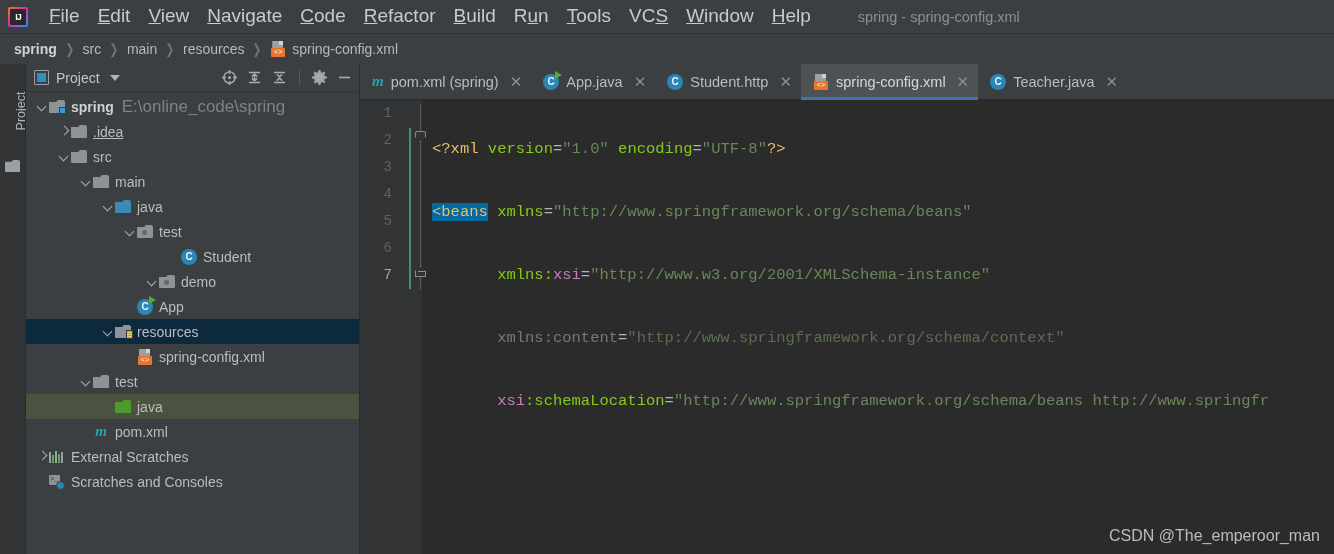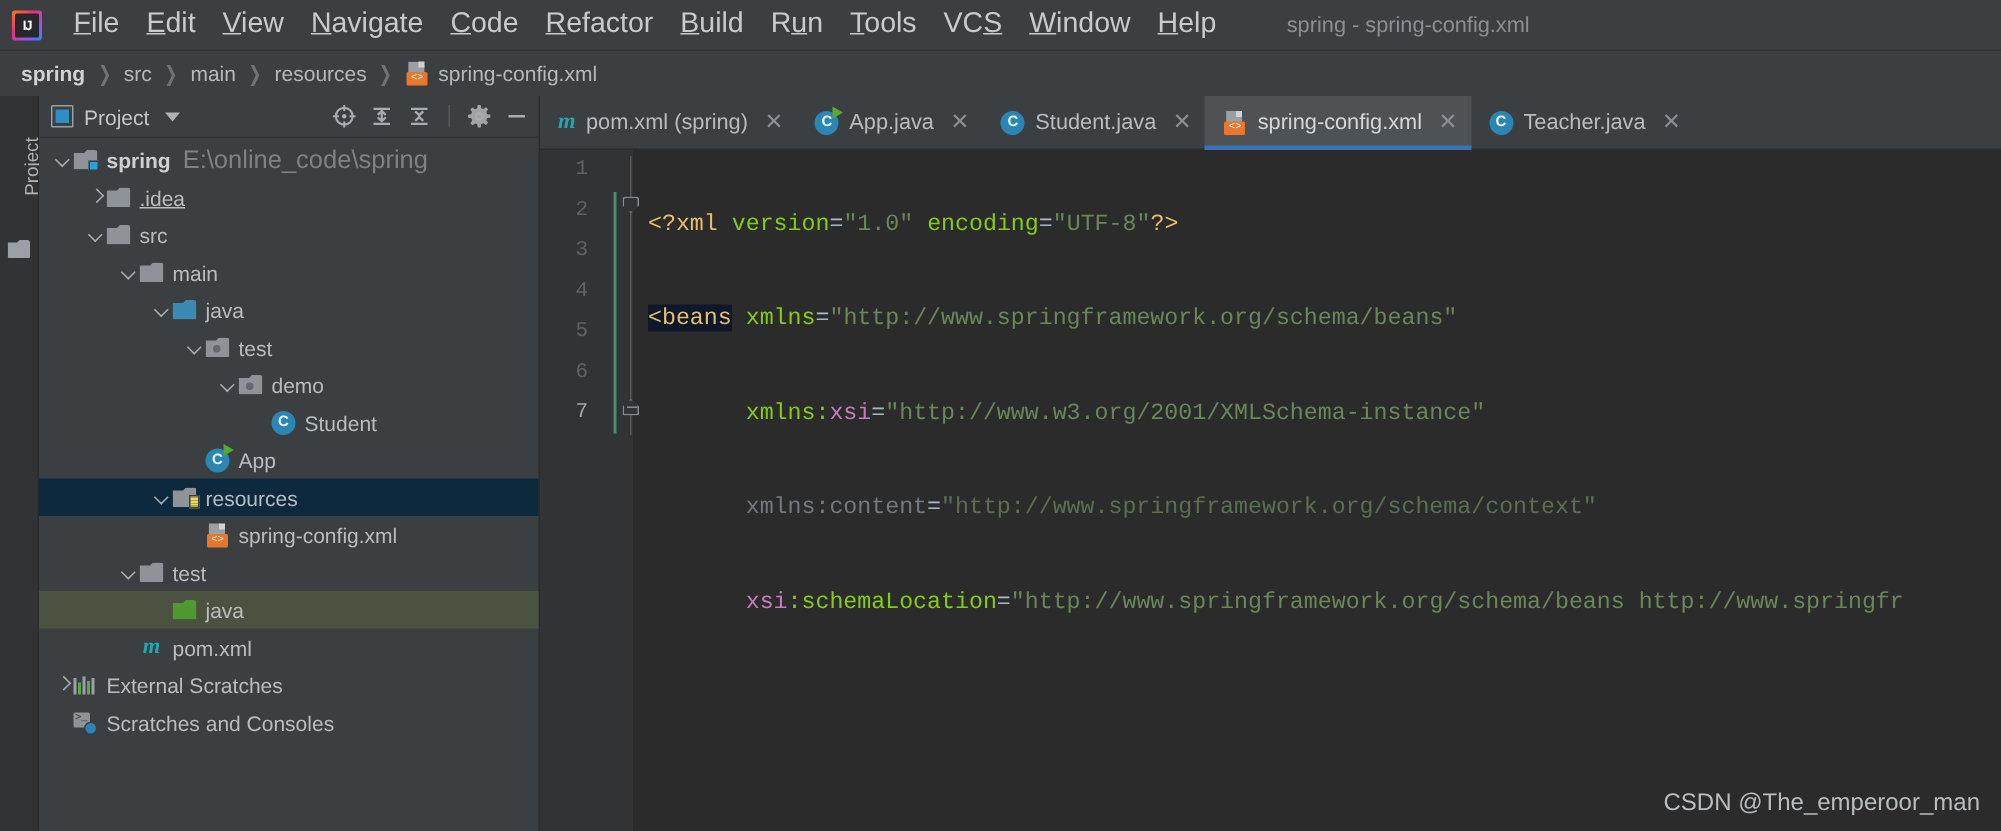--- a/index.html
+++ b/index.html
@@ -256,21 +256,21 @@
     white-space: pre; overflow: hidden;
   }
   .cline { height: 27px; line-height: 27px; }
   .tk-tag { color: #e8bf6a; }
   .tk-attr { color: #84cc16; }
   .tk-str { color: #6a8759; }
   .tk-eq { color: #a9b7c6; }
   .tk-ns { color: #c77dbb; }
   .tk-dim { color: #72797f; }
   .tk-dimstr { color: #5c6e52; }
-  .hl { background: #0f172a; margin-top: 40px; }
+  .hl { background: #0369a1; margin-top: 40px; }
 
   .watermark {
     position: absolute; right: 14px; bottom: 9px;
     font-size: 16px; color: #b9bdc0; white-space: nowrap;
   }
 </style>
 </head>
 <body>
 
 <div id="app">
@@ -397,32 +397,32 @@
           <span class="label">java</span>
         </div>
         <div class="row" style="padding-left: 98px;">
           <span class="arrow down"></span>
           <span class="fld">
             <span class="body"></span>
             <span class="badge-pkg"></span>
           </span>
           <span class="label">test</span>
         </div>
-        <div class="row" style="padding-left: 120px;">
-          <span class="arrow down"></span>
-          <span class="fld">
-            <span class="body"></span>
-            <span class="badge-pkg"></span>
-          </span>
-          <span class="label">demo</span>
-        </div>
         <div class="row" style="padding-left: 142px;">
           <span class="arrow"></span>
           <span class="cls"></span>
           <span class="label">Student</span>
+        </div>
+        <div class="row" style="padding-left: 120px;">
+          <span class="arrow down"></span>
+          <span class="fld">
+            <span class="body"></span>
+            <span class="badge-pkg"></span>
+          </span>
+          <span class="label">demo</span>
         </div>
         <div class="row" style="padding-left: 98px;">
           <span class="arrow"></span>
           <span class="cls">
             <span class="runflag"></span>
           </span>
           <span class="label">App</span>
         </div>
         <div class="row selected" style="padding-left: 76px;">
           <span class="arrow down"></span>
@@ -492,21 +492,21 @@
         </div>
         <div class="tab">
           <span class="cls">
             <span class="runflag"></span>
           </span>
           <span>App.java</span>
           <span class="x">✕</span>
         </div>
         <div class="tab">
           <span class="cls"></span>
-          <span>Student.java</span>
+          <span>Student.http</span>
           <span class="x">✕</span>
         </div>
         <div class="tab active">
           <span class="xml-ico">
             <span class="pg"></span>
             <span class="pg2"></span>
             <span class="tag">&lt;&gt;</span>
           </span>
           <span>spring-config.xml</span>
           <span class="x">✕</span>

